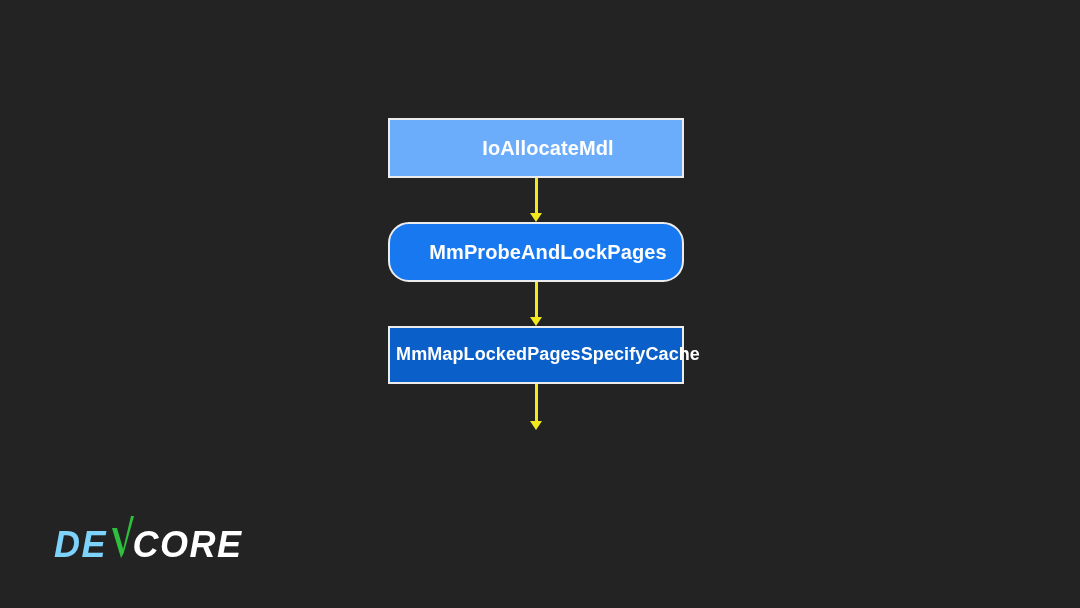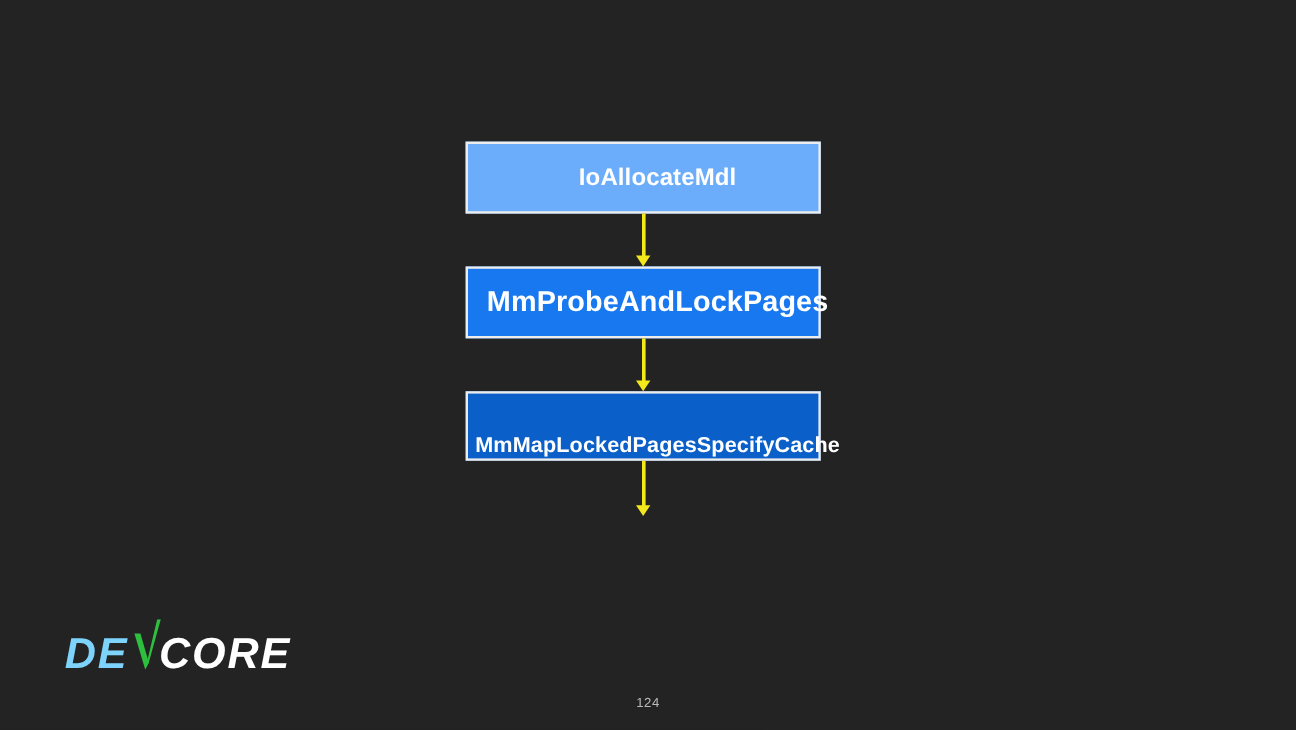--- a/index.html
+++ b/index.html
@@ -46,22 +46,22 @@
     color: #ffffff;
     font-weight: 600;
     letter-spacing: 0.1px;
     text-align: center;
     line-height: 1.1;
     text-rendering: optimizeLegibility;
     padding-left: 24px;
   }
 
   .node-1 { top: 0px;   height: 60px; background: #6cadfb; font-size: 20px; }
-  .node-2 { top: 104px; height: 60px; background: #1878f0; font-size: 24px; }
-  .node-3 { top: 208px; height: 58px; background: #0b5fc8; font-size: 18px; align-items: flex-end; }
+  .node-2 { top: 104px; height: 60px; background: #1878f0; font-size: 20px; border-radius: 21px; }
+  .node-3 { top: 208px; height: 58px; background: #0b5fc8; font-size: 18px; }
   .node-4 { top: 312px; height: 60px; background: #0d4080; font-size: 20px; }
 
   
   .connector {
     position: absolute;
     left: 147px;
     width: 3px;
     background: #f2e81b;
   }
   .connector-1 { top: 60px;  height: 37px; }
@@ -159,15 +159,14 @@
   <div id="logo">
     <div class="logo-text">
       <span class="logo-dev">DE</span><span class="logo-gap">V</span><span class="logo-core">CORE</span>
     </div>
     <svg class="logo-check" viewBox="0 0 26 46">
       <polygon points="2,12 7,12 14,36 11,42" fill="#2fbf3f"></polygon>
       <polygon points="24,0 21,0 11,42 14,36" fill="#2fbf3f"></polygon>
     </svg>
   </div>
 
-  <div id="page-number">124</div>
 
 </div>
 
 </body></html>

